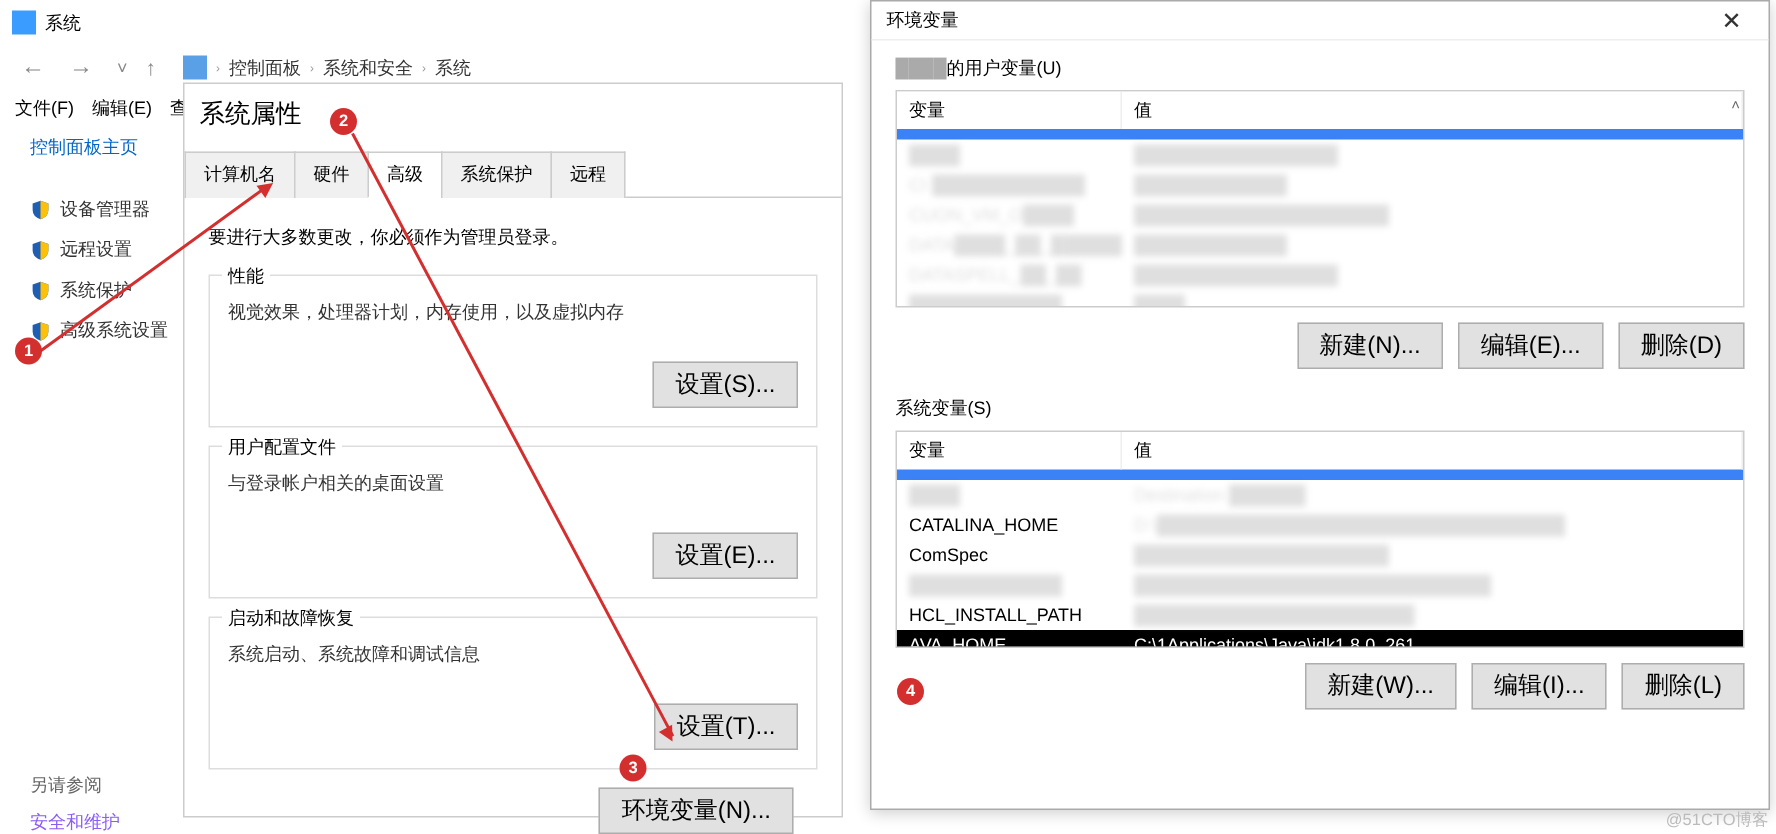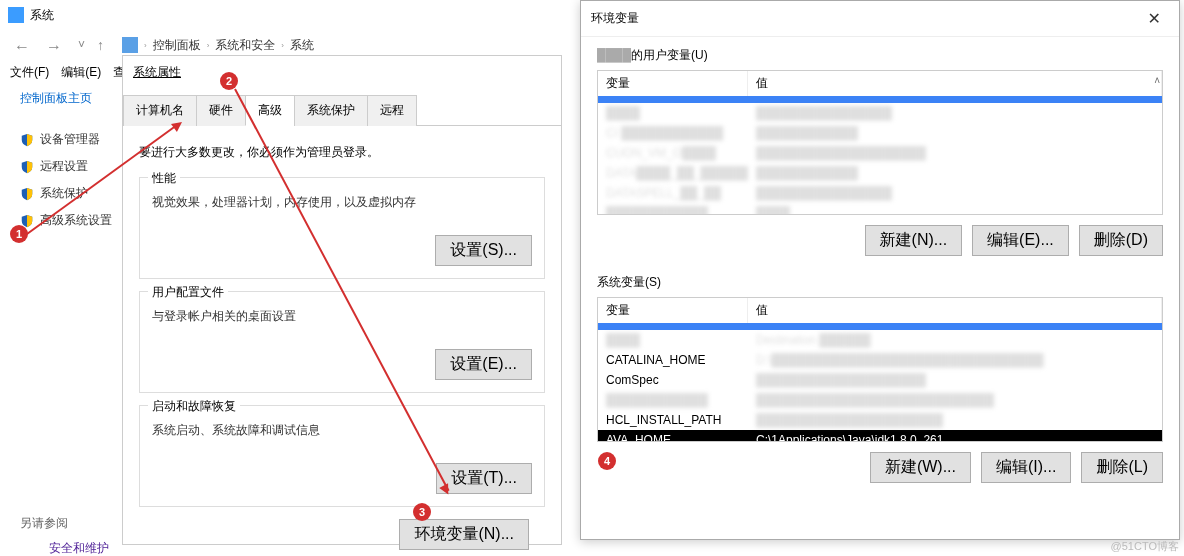--- a/index.html
+++ b/index.html
@@ -19,41 +19,41 @@
 
 .menu-bar { height: 24px; display: flex; align-items: center; padding-left: 10px; gap: 12px; font-size: 12px; }
 
 .side-panel { position: absolute; left: 0; top: 90px; width: 115px; padding-left: 20px; }
 .side-link { display: flex; align-items: center; gap: 6px; margin-bottom: 10px; color: #333; }
 .side-link.primary { color: #0066cc; font-weight: normal; }
 .shield { width: 14px; height: 14px; display: inline-block; }
 .shield svg { width: 14px; height: 14px; }
 
 .also-see { position: absolute; left: 20px; top: 515px; color: #666; }
-.also-see-link { color: #4c1d95; margin-top: 8px; display: block; margin-left: 29px; }
+.also-see-link { color: #8b5cf6; margin-top: 8px; display: block; }
 
 
 .sysprops { position: absolute; left: 122px; top: 55px; width: 440px; height: 490px; background: #fff; border: 1px solid #ccc; }
-.sysprops-title { padding: 8px 10px; font-size: 12px; text-decoration: underline; }
+.sysprops-title { padding: 8px 10px; font-size: 17px; }
 .tabs { display: flex; border-bottom: 1px solid #ccc; margin-top: 5px; }
 .tab { padding: 6px 12px; border: 1px solid #ccc; border-bottom: none; margin-right: -1px; background: #f0f0f0; cursor: pointer; position: relative; top: 1px; }
 .tab.active { background: #fff; border-bottom: 1px solid #fff; }
 .sp-body { padding: 10px 16px; }
 .sp-text { margin: 8px 0 16px; }
 .sp-group { border: 1px solid #ddd; padding: 10px 12px 12px; margin-bottom: 12px; position: relative; }
 .sp-group-title { position: absolute; top: -8px; left: 8px; background: #fff; padding: 0 4px; }
 .sp-group-desc { margin: 6px 0 24px; color: #333; }
 .win-btn { background: #e1e1e1; border: 1px solid #adadad; padding: 4px 14px; cursor: pointer; font-size: 16px; }
 .btn-row { text-align: right; }
 
 .env-btn-row { text-align: right; padding-right: 16px; }
 
 
 .envdlg { position: absolute; left: 580px; top: 0; width: 600px; height: 540px; background: #fff; border: 1px solid #aaa; box-shadow: 0 2px 10px rgba(0,0,0,0.2); }
-.envdlg-title-bar { height: 36px; display: flex; align-items: center; justify-content: space-between; padding: 0 10px; border-bottom: 1px solid #eee; }
+.envdlg-title-bar { height: 26px; display: flex; align-items: center; justify-content: space-between; padding: 0 10px; border-bottom: 1px solid #eee; }
 .close-x { font-size: 16px; color: #333; cursor: pointer; padding: 0 8px; }
 .env-body { padding: 10px 16px; }
 .env-section-title { margin-bottom: 6px; }
 
 .var-list { border: 1px solid #ccc; height: 145px; overflow: hidden; background: #fff; position: relative; }
 .var-header { display: flex; border-bottom: 7px solid #3b82f6; background: #fff; }
 .var-col { padding: 4px 8px; border-right: 1px solid #eee; }
 .col-name { width: 150px; }
 .col-val { flex: 1; }
 .var-row { display: flex; padding: 2px 0; }

